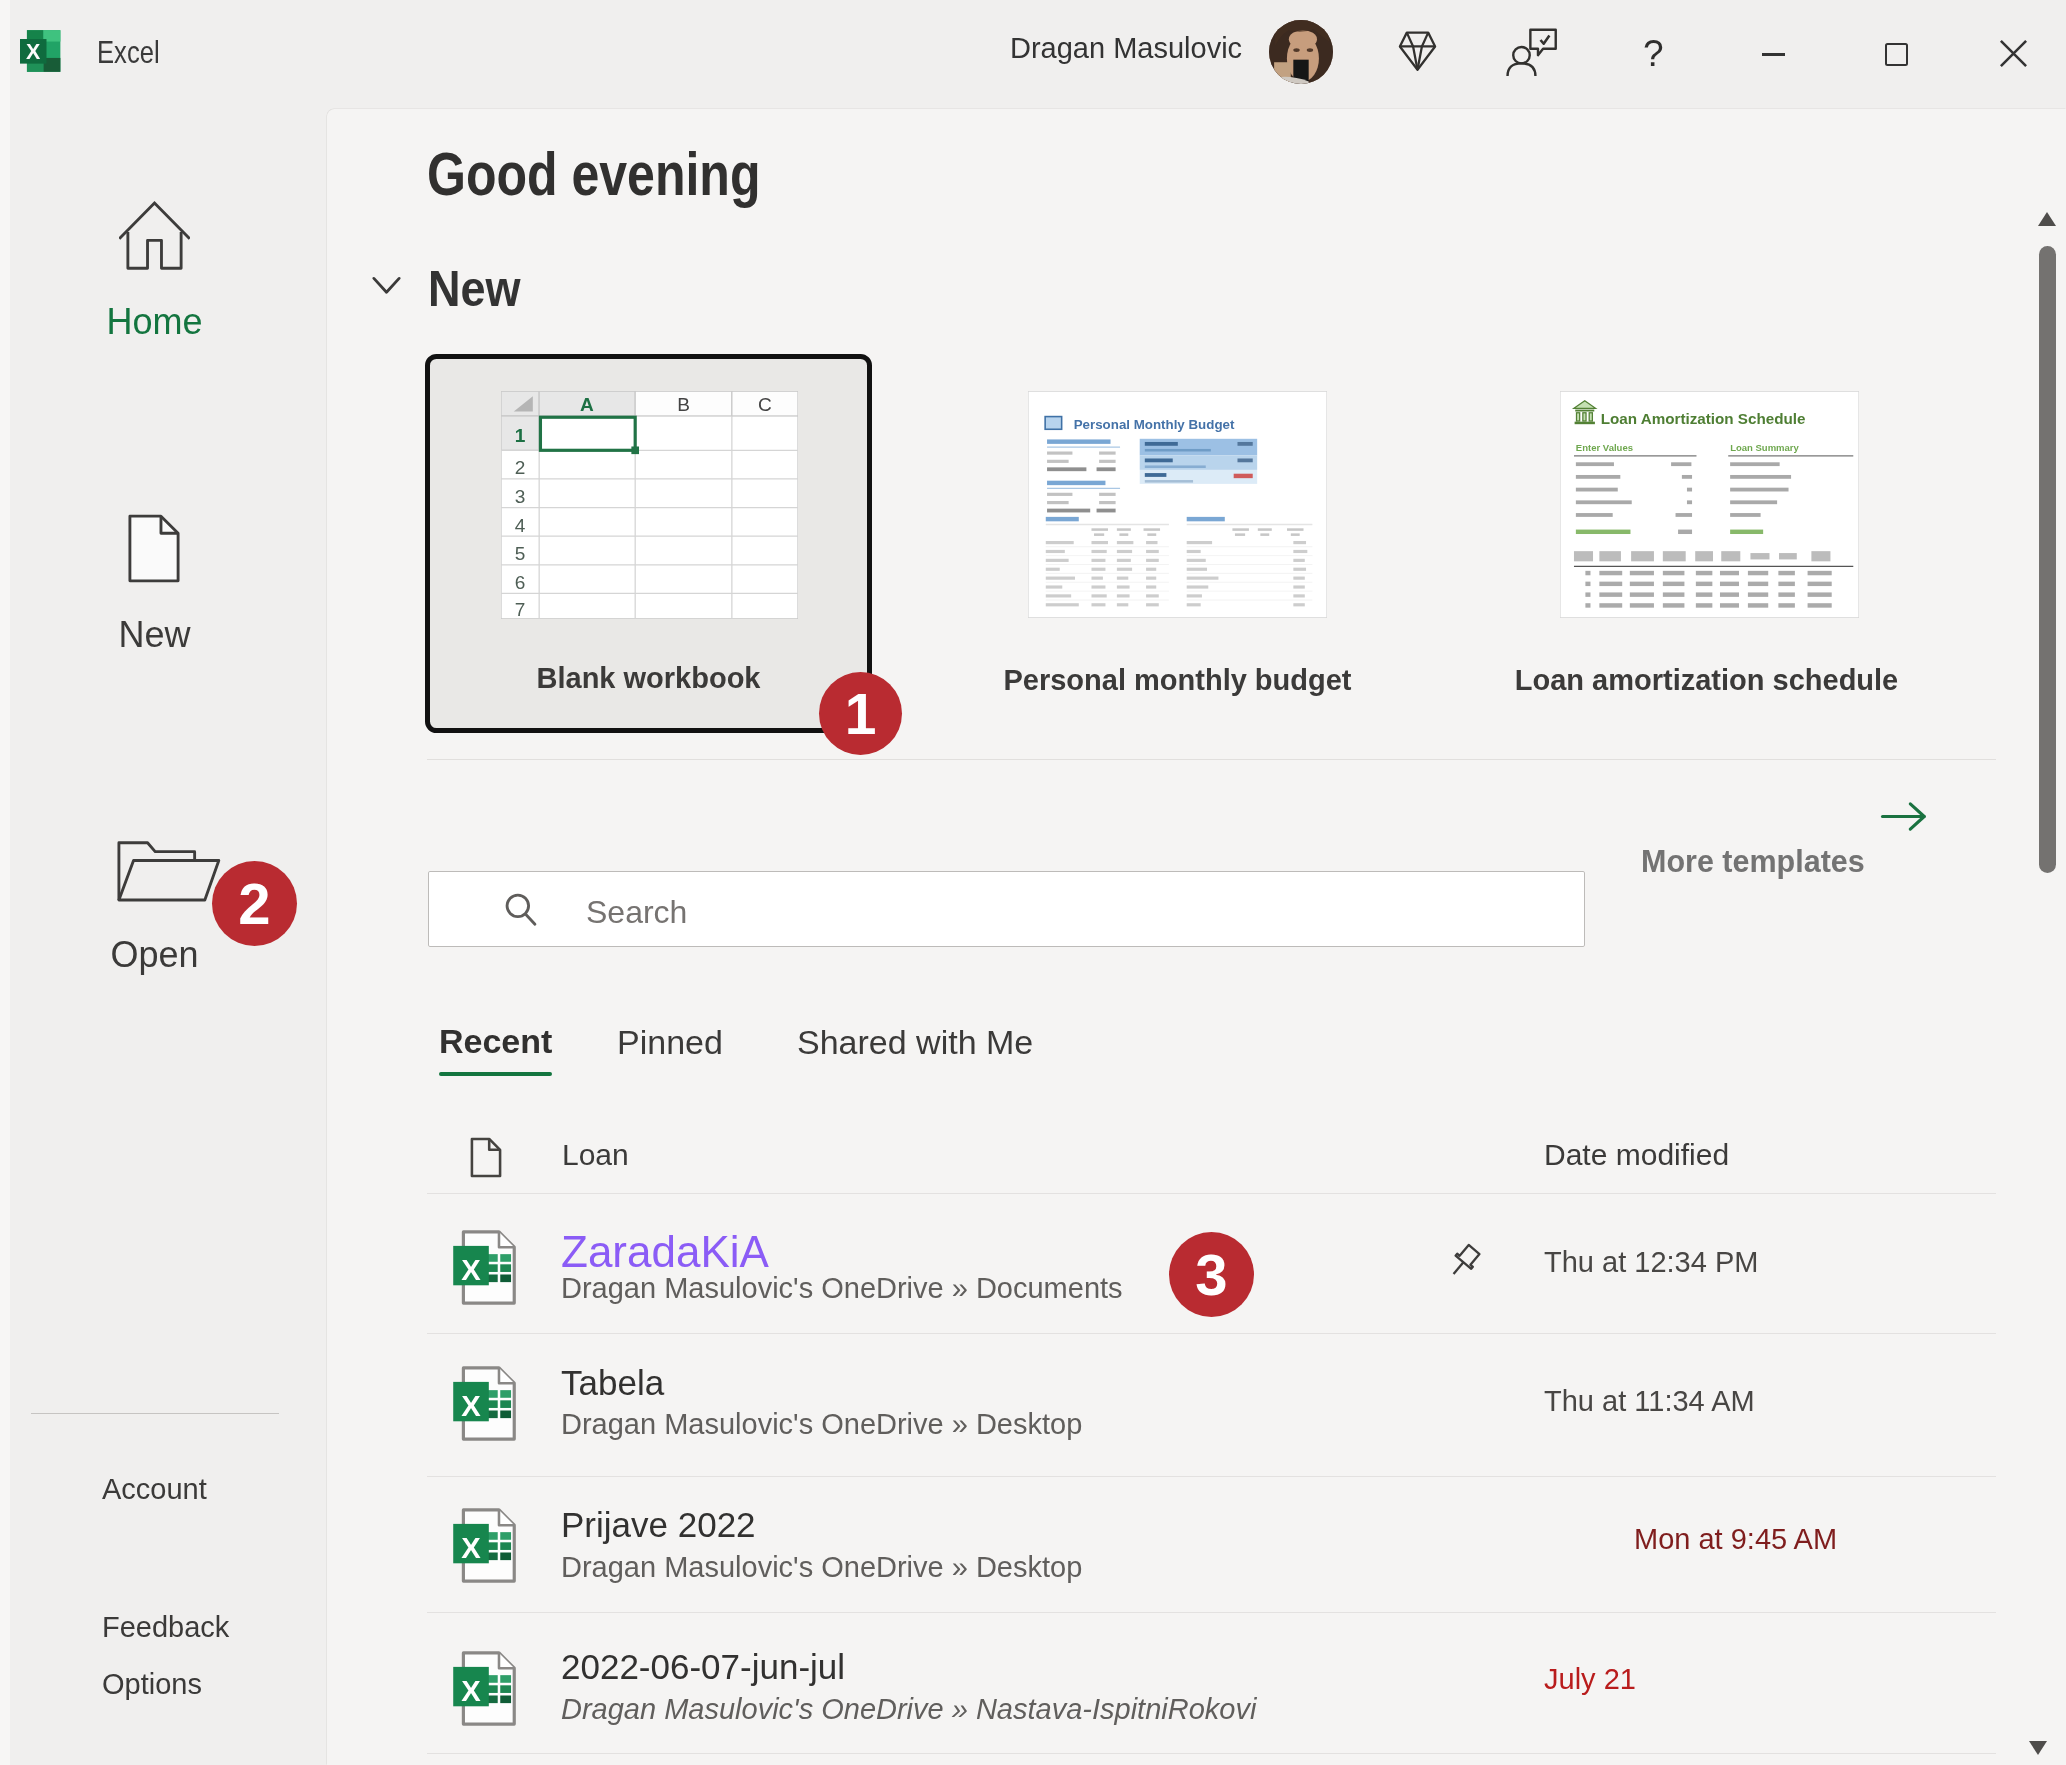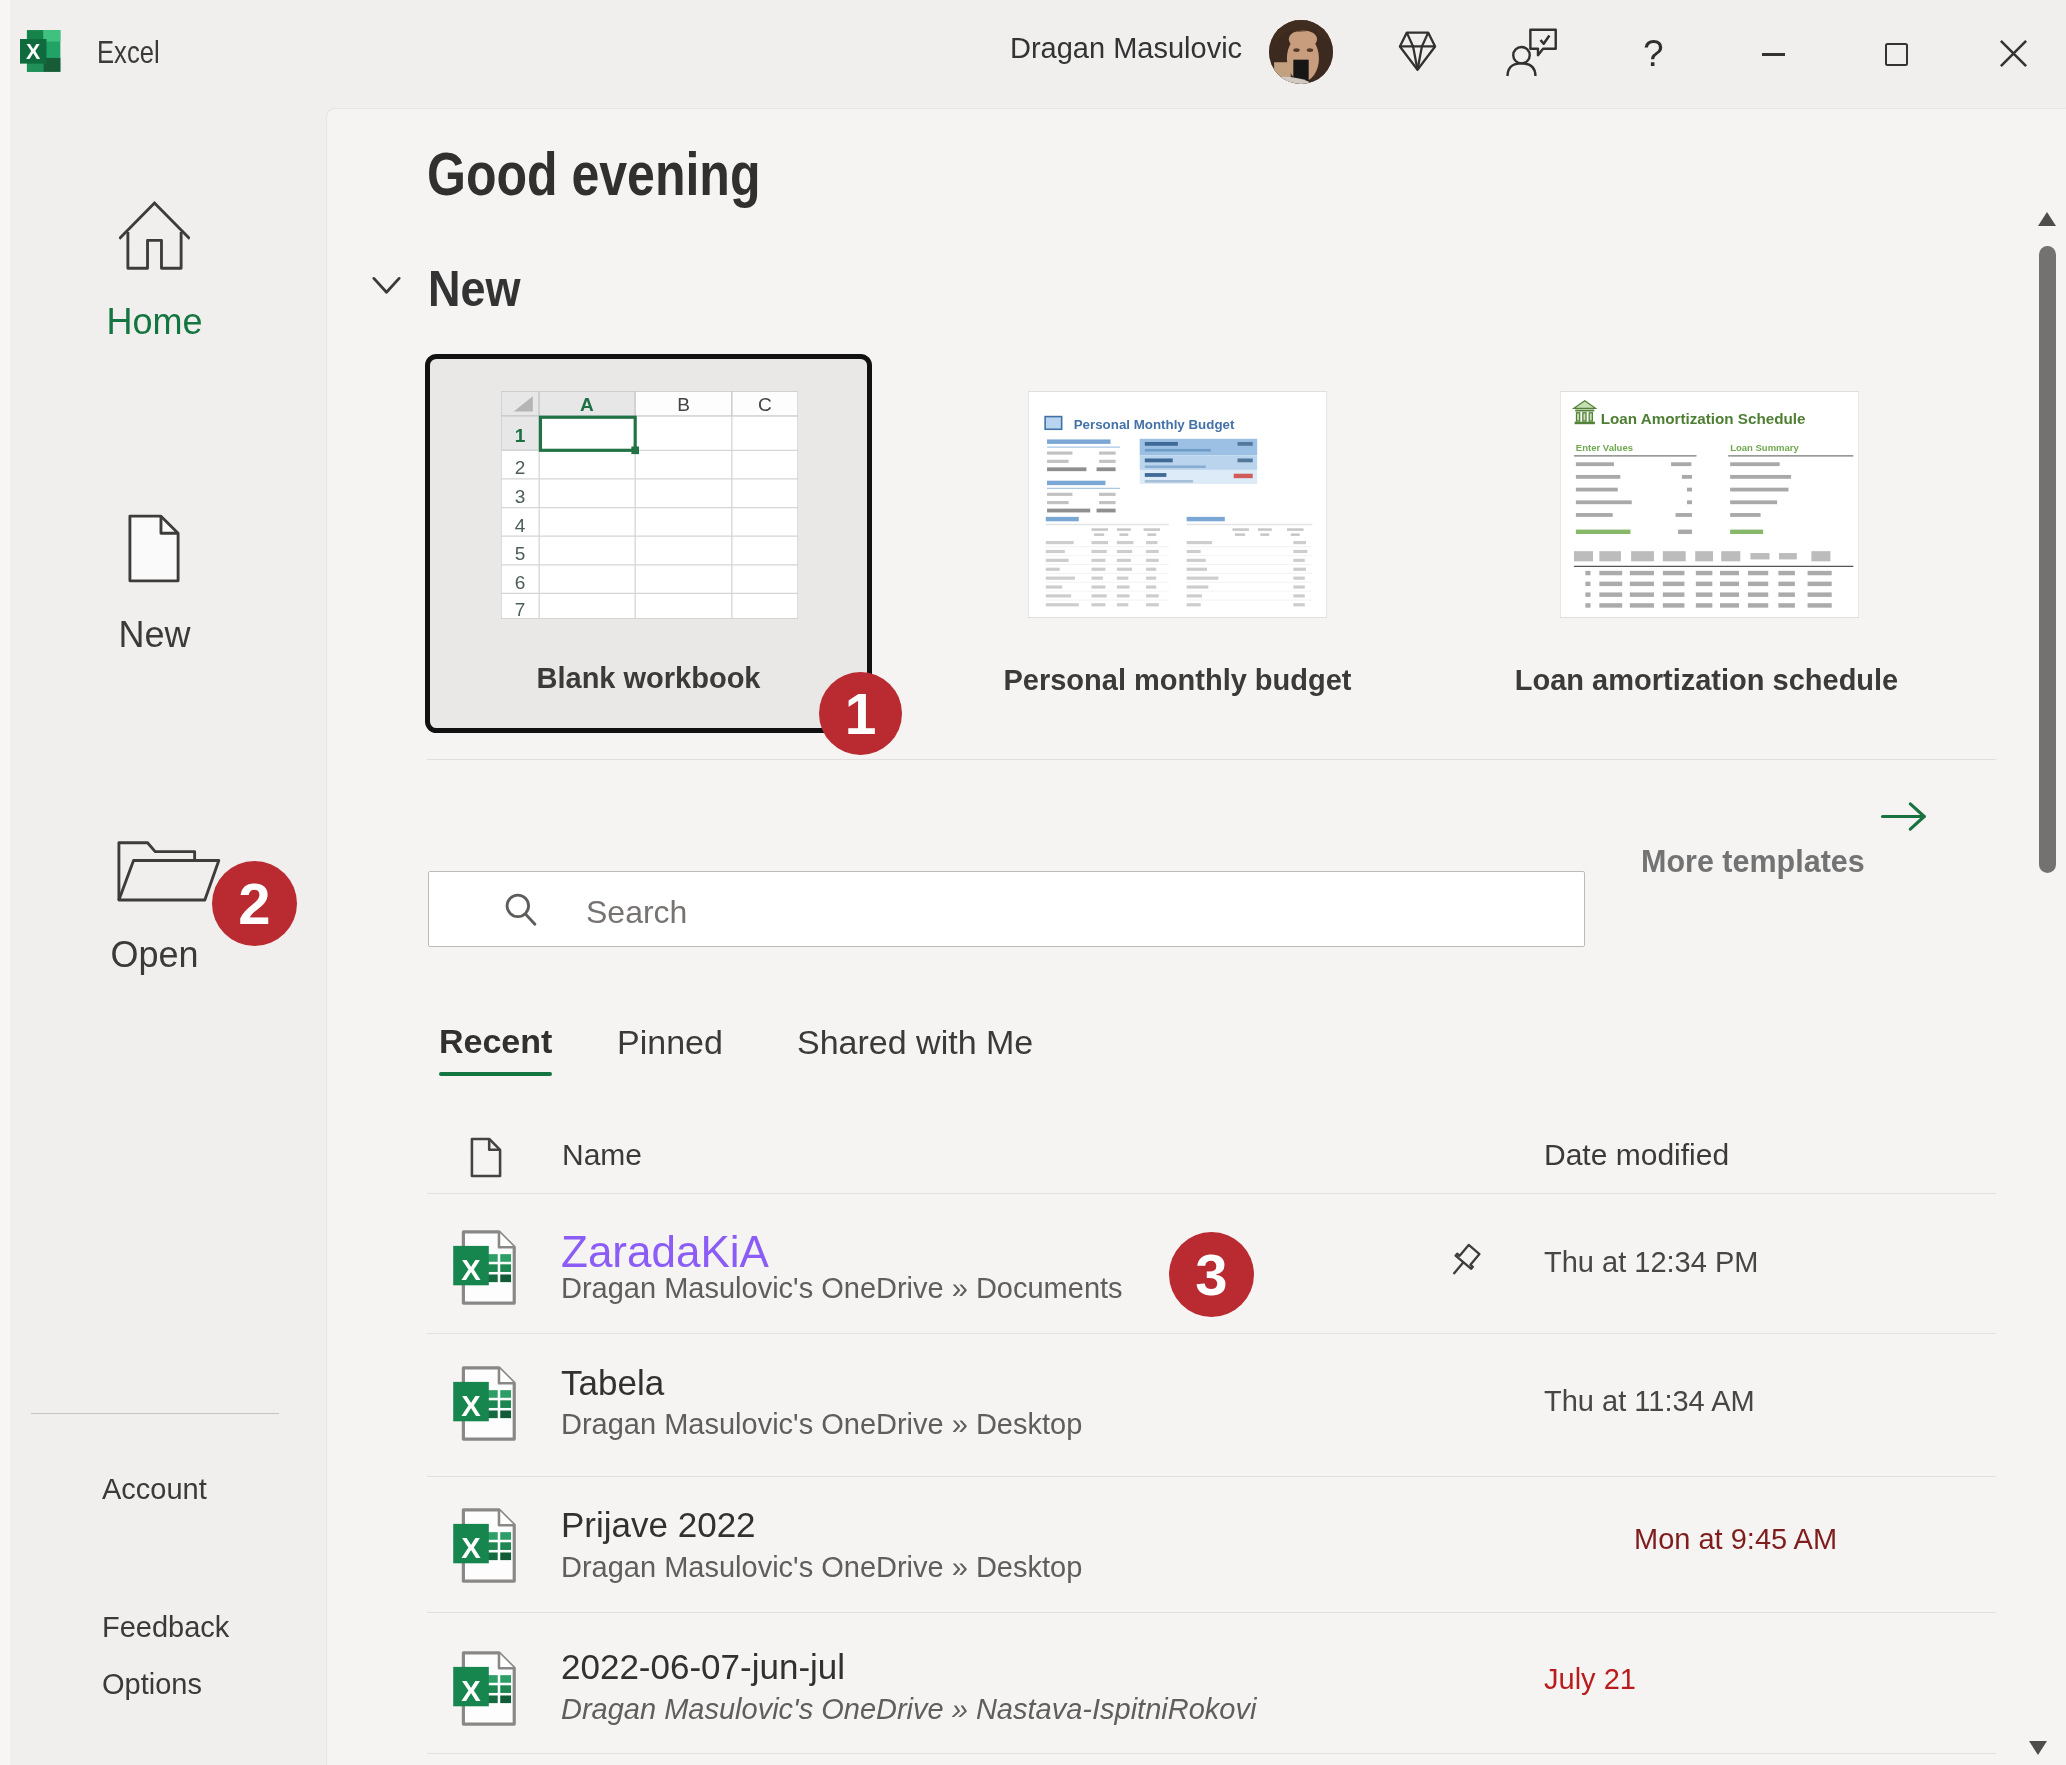--- a/index.html
+++ b/index.html
@@ -414,21 +414,21 @@
 <div class="abs" style="left:797px; top:1023px; font-size:34px; color:#3b3a39;">Shared with Me</div>
 
 <div class="abs" style="left:470px; top:1137px;">
 <svg width="32" height="41" viewBox="0 0 50 64">
   <g fill="none" stroke="#454340" stroke-width="4" stroke-linejoin="round">
     <path d="M3,3 L30,3 L47,20 L47,61 L3,61 Z"></path>
     <path d="M30,3 L30,20 L47,20"></path>
   </g>
 </svg>
 </div>
-<div class="abs" style="left:562px; top:1138px; font-size:30px; color:#3b3a39;">Name</div>
+<div class="abs" style="left:562px; top:1138px; font-size:30px; color:#3b3a39;">Loan</div>
 <div class="abs" style="left:1544px; top:1138px; font-size:30px; color:#3b3a39;">Date modified</div>
 
 <div class="abs" style="left:427px; top:1193px; width:1569px; height:1.3px; background:#e3e1e0;"></div>
 <div class="abs" style="left:427px; top:1333px; width:1569px; height:1.3px; background:#e3e1e0;"></div>
 <div class="abs" style="left:427px; top:1476px; width:1569px; height:1.3px; background:#e3e1e0;"></div>
 <div class="abs" style="left:427px; top:1612px; width:1569px; height:1.3px; background:#e3e1e0;"></div>
 <div class="abs" style="left:427px; top:1753px; width:1569px; height:1.3px; background:#e3e1e0;"></div>
 
 <div class="abs" style="left:453px; top:1230px;">
 <svg width="64" height="75" viewBox="0 0 100 118">

